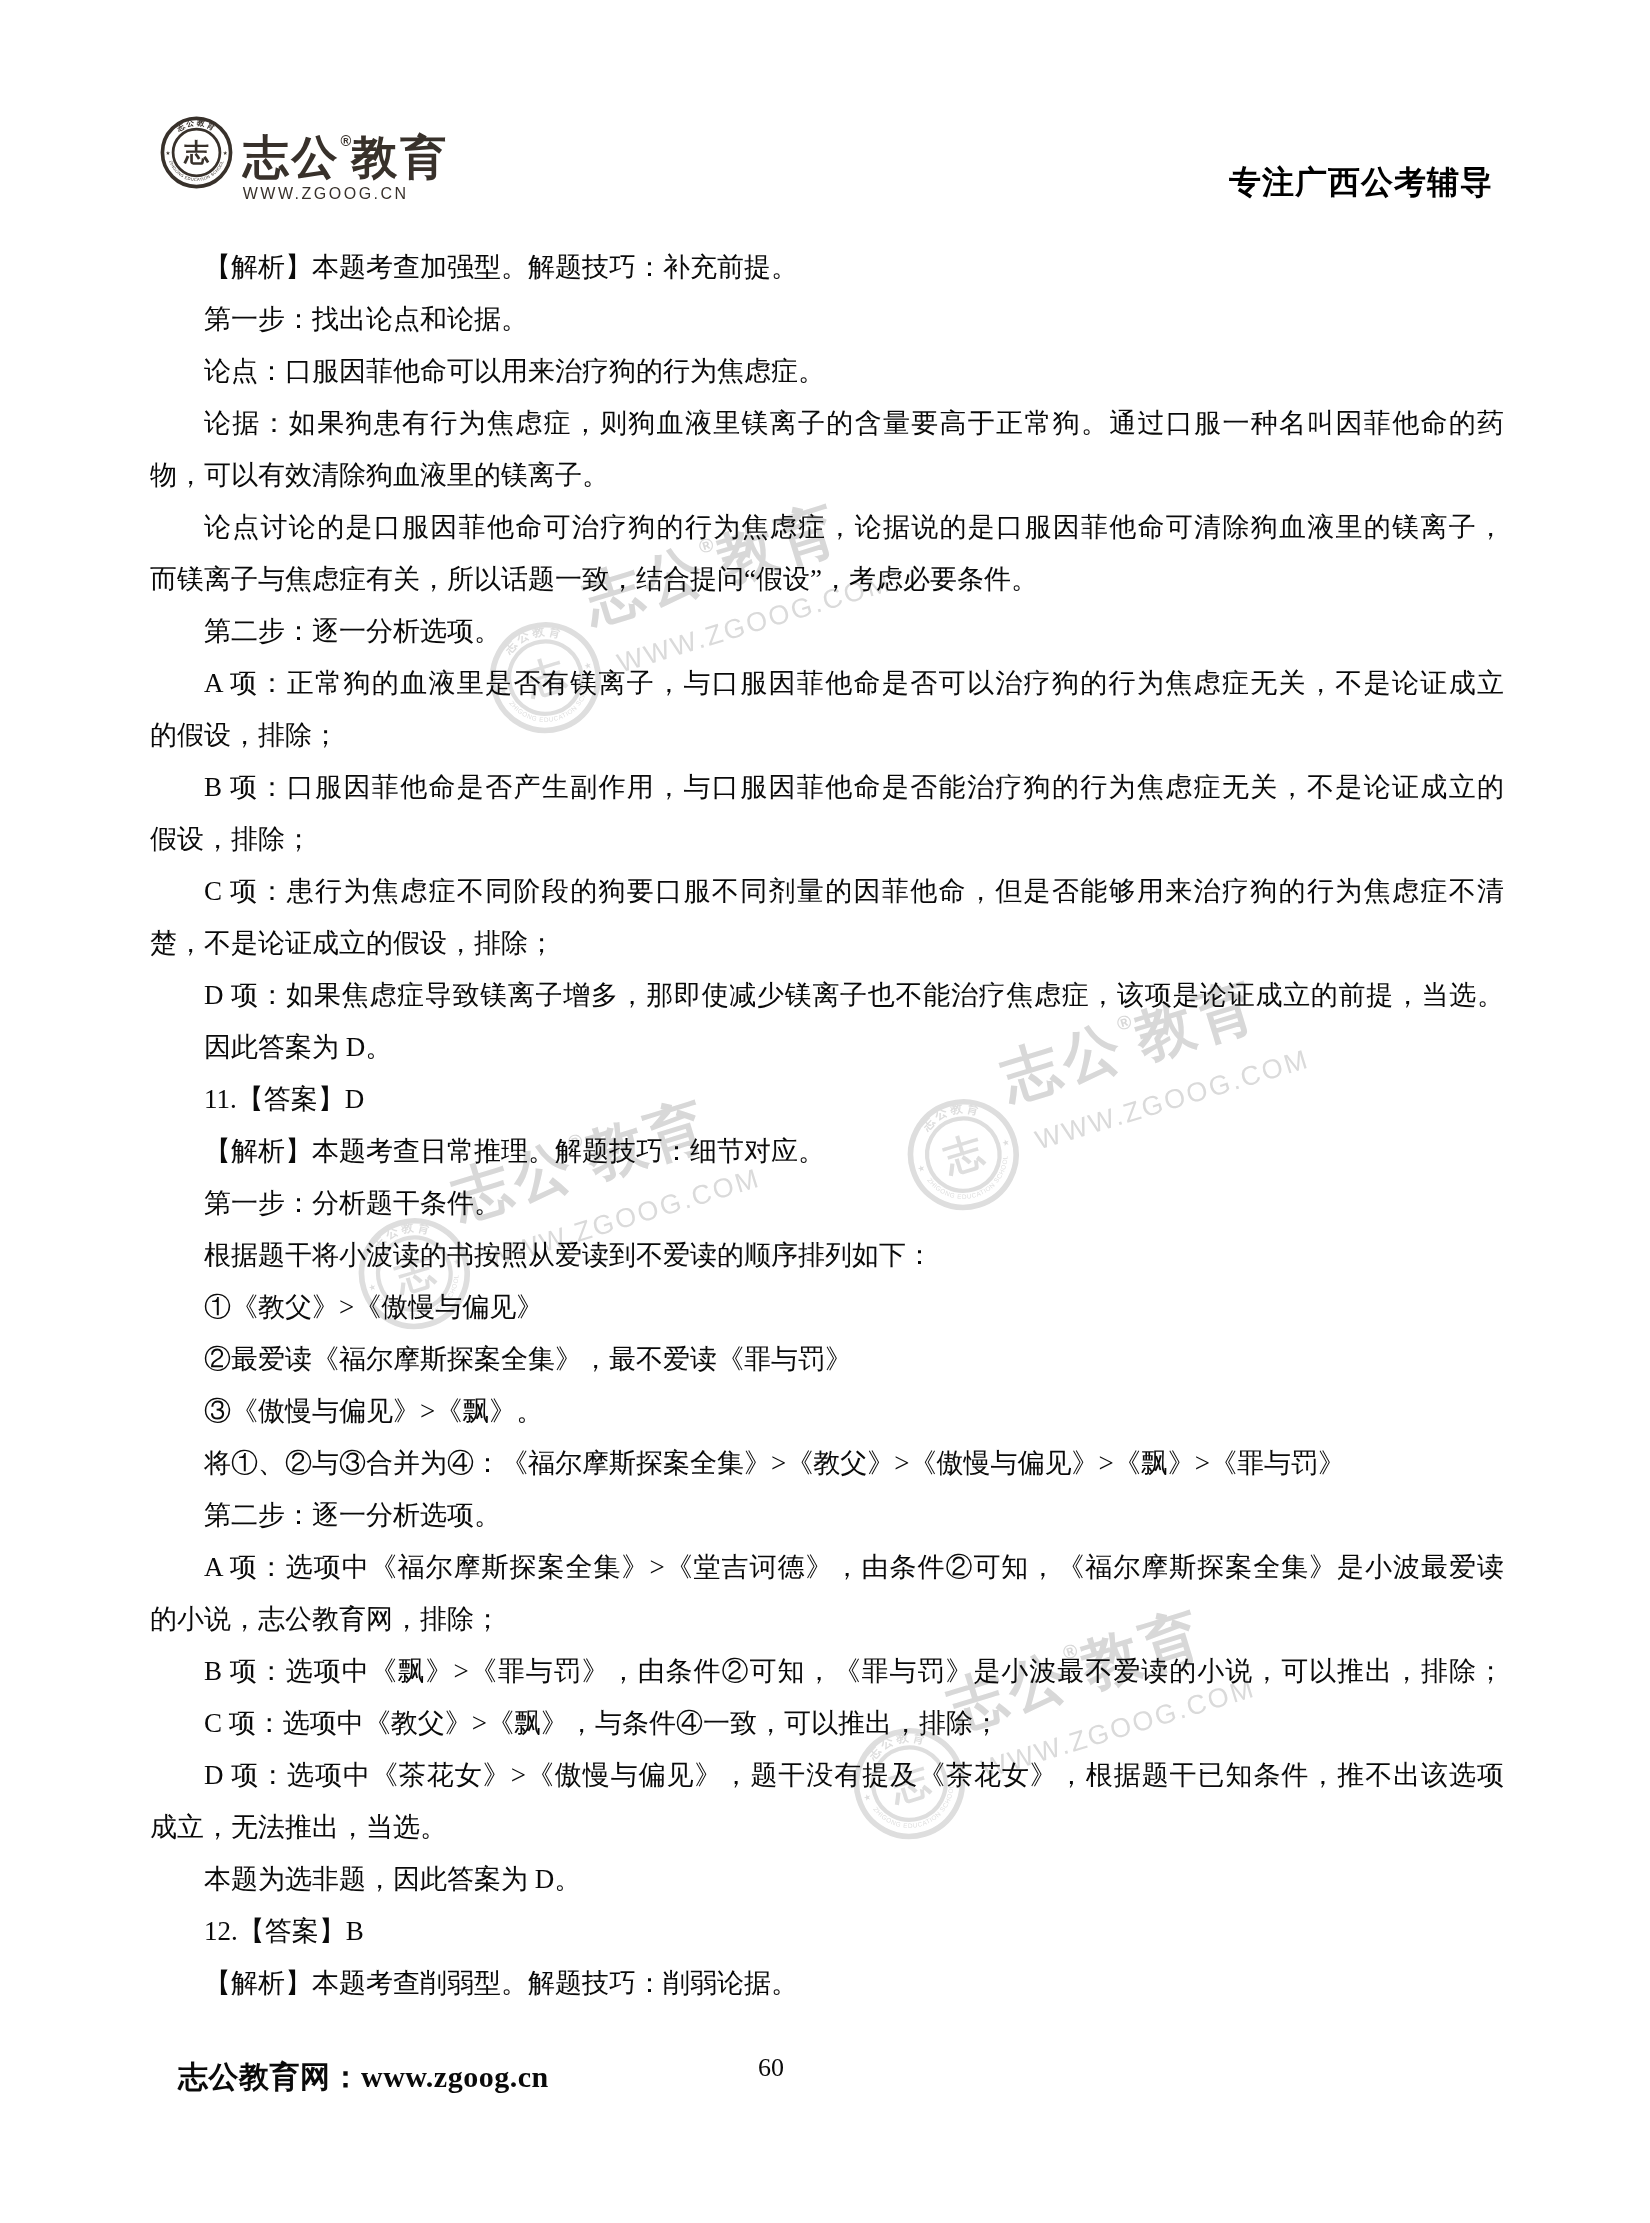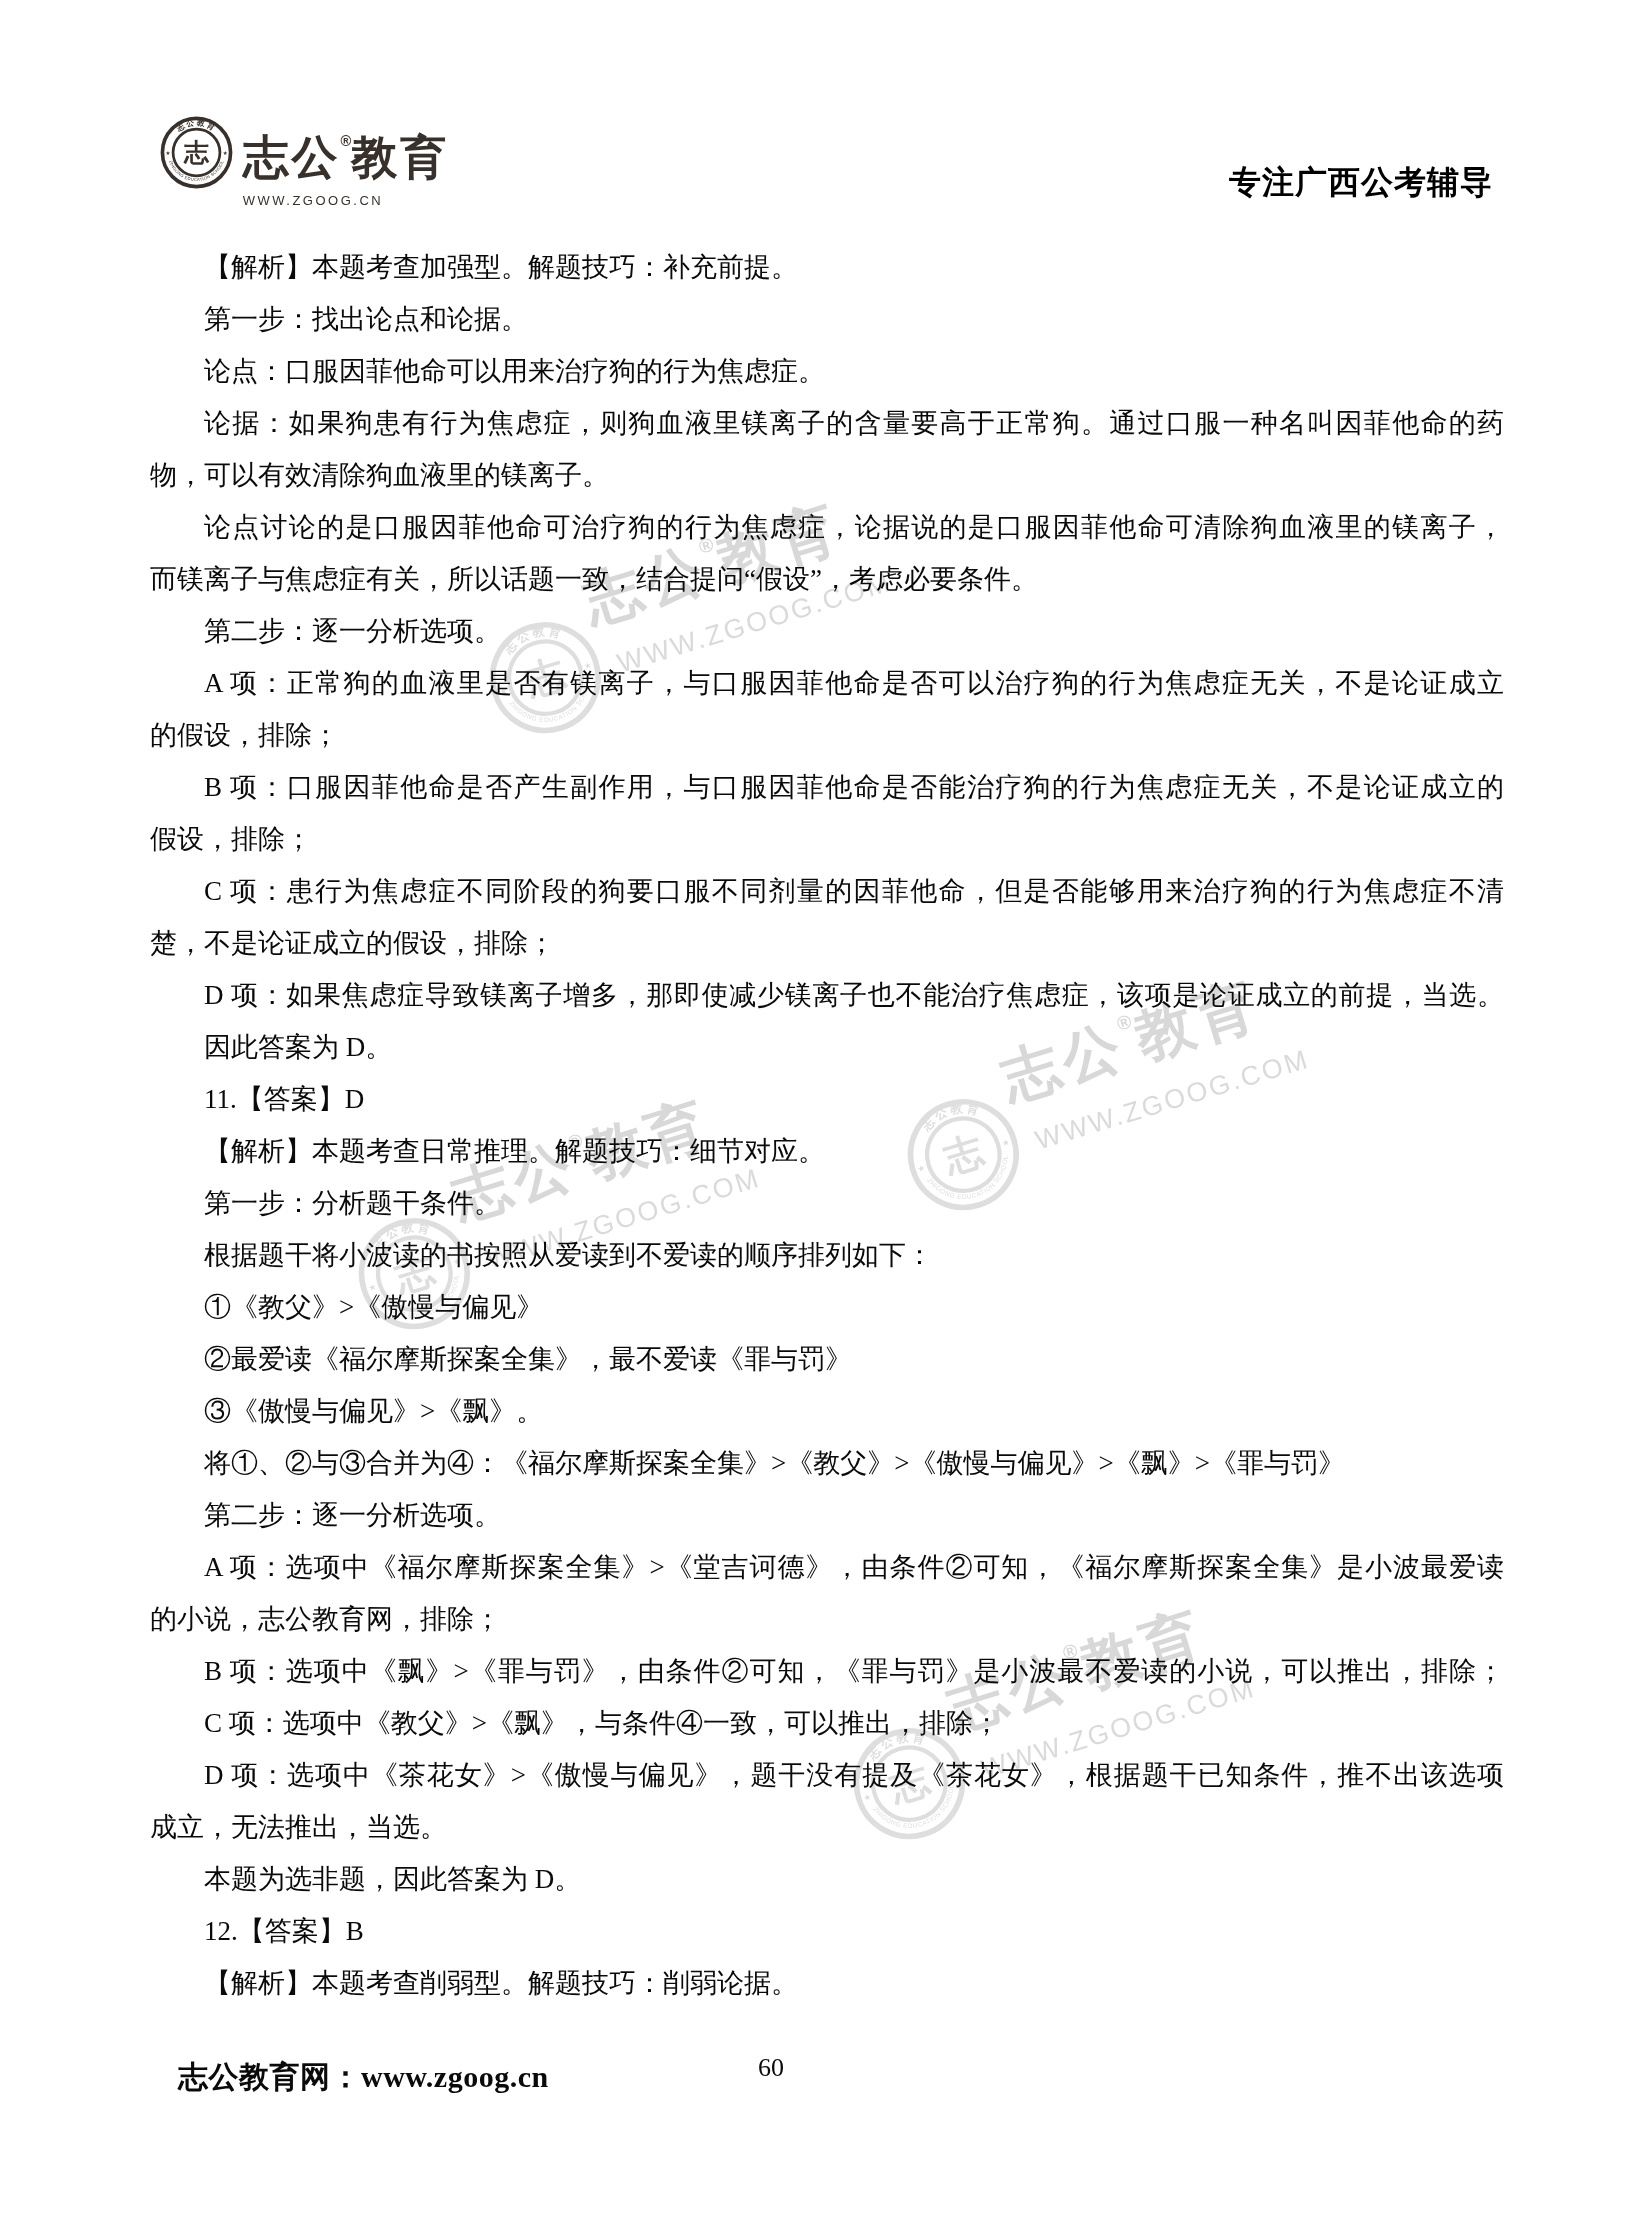--- a/index.html
+++ b/index.html
@@ -7,21 +7,21 @@
         font-family:"Liberation Serif","DejaVu Serif",serif;color:#0a0a0a;}
   
   .header{position:absolute;left:0;top:0;width:100%;height:223px;z-index:3;}
   .logo-group{position:absolute;left:160px;top:116px;display:flex;align-items:flex-start;}
   .logo-seal{width:73px;height:73px;color:#38312b;}
   .logo-textblock{margin-left:9.7px;padding-top:0px;color:#38312b;}
   .logo-name{font-family:"Liberation Sans","DejaVu Sans",sans-serif;font-weight:900;
              font-size:46px;line-height:50px;letter-spacing:2.9px;white-space:nowrap;}
   .logo-name sup{font-size:14.6px;vertical-align:27px;letter-spacing:0;}
   .logo-url{font-family:"Liberation Sans","DejaVu Sans",sans-serif;font-weight:500;
-            font-size:13px;letter-spacing:2.5px;margin-top:11px;white-space:nowrap;}
+            font-size:16px;letter-spacing:2.5px;margin-top:3px;white-space:nowrap;}
   .tagline{position:absolute;left:1229px;top:161px;font-size:32px;font-weight:bold;
            letter-spacing:1px;white-space:nowrap;color:#000;}
   
   .wm-layer{position:absolute;left:0;top:0;width:100%;height:100%;z-index:1;}
   .watermark{position:absolute;width:417px;height:184px;transform:rotate(-17deg);color:#d8d8d8;}
   .wm-seal{position:absolute;left:0;top:43px;width:113px;height:113px;color:#dedede;}
   .wm-brand{position:absolute;left:116px;top:1.9px;font-family:"Liberation Sans","DejaVu Sans",sans-serif;
             font-weight:900;font-size:58px;letter-spacing:4.9px;white-space:nowrap;}
   .wm-brand sup{font-size:19.4px;vertical-align:33px;letter-spacing:0;}
   .wm-url{position:absolute;left:130px;top:93px;font-family:"Liberation Sans","DejaVu Sans",sans-serif;

